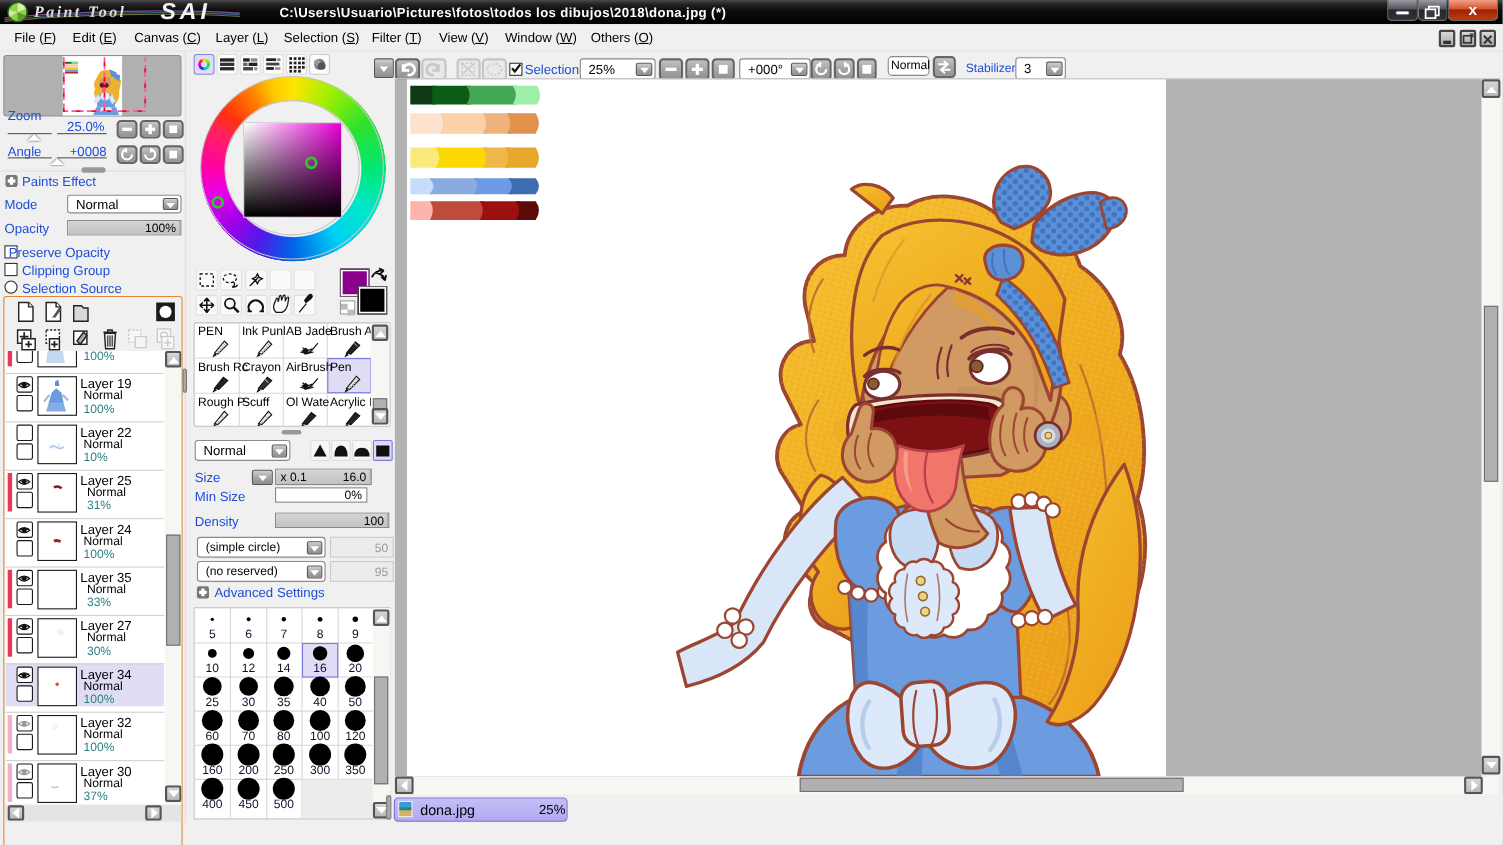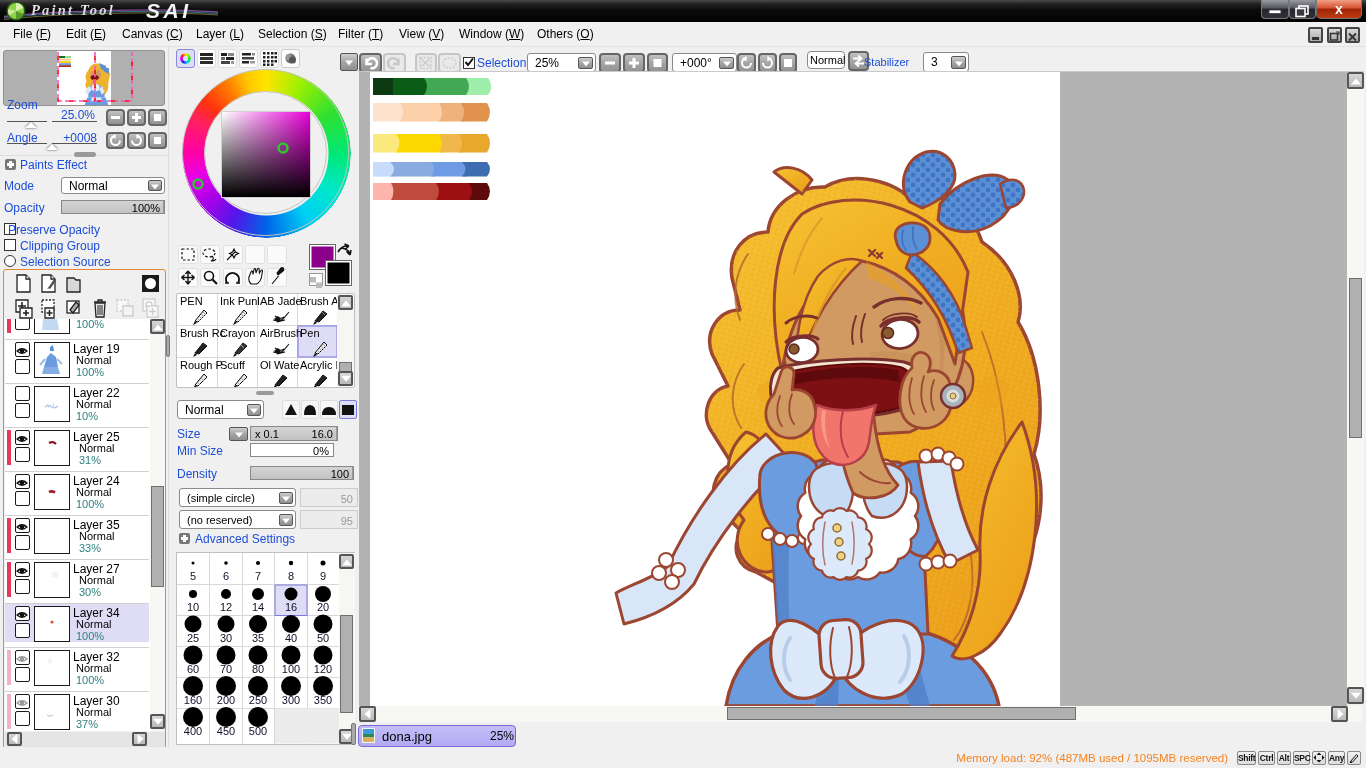--- a/index.html
+++ b/index.html
@@ -77,20 +77,21 @@
     <path d="M4 18 C 60 11.5 160 9.5 218 13.5" stroke="#50a8d8" stroke-width="1.1" fill="none" opacity="0.6"></path>
     <path d="M4 19.5 C 60 13 160 11 218 15" stroke="#d8d060" stroke-width="1" fill="none" opacity="0.5"></path>
     <circle cx="16" cy="11" r="9.5" fill="#2a6018"></circle>
     <circle cx="16" cy="11" r="8" fill="#8fd34a"></circle>
     <path d="M16 11 L16 3 A8 8 0 0 1 23.4 8 Z" fill="#d8f0b0"></path>
     <path d="M16 11 L23.4 14 A8 8 0 0 1 16 19 Z" fill="#5a9a2a"></path>
     <path d="M16 11 L9 15.5 A8 8 0 0 1 8.2 9 Z" fill="#cde89a"></path>
     <text x="31" y="15" font-family="Liberation Serif,serif" font-style="italic" font-weight="bold" font-size="14.5" fill="url(#ptg)" letter-spacing="2.2">Paint Tool</text>
     <text x="146" y="17.5" font-family="Liberation Sans,sans-serif" font-style="italic" font-weight="bold" font-size="21" fill="#f4f4f4" letter-spacing="3.5">SAI</text>
   </svg>
+  <div id="titletext">C:\Users\Usuario\Pictures\fotos\todos los dibujos\2018\dona.jpg (*)</div>
   <div class="winbtn" style="left:1261px;width:28px;border-radius:0 0 4px 4px;background:linear-gradient(#9a9aa2 0%,#55555d 45%,#26262c 50%,#303038)">
     <svg width="26" height="18">
           <rect x="7" y="10" width="12" height="3.5" rx="1" fill="#fff" stroke="#3a3a55" stroke-width="0.8"></rect>
         </svg></div>
   <div class="winbtn" style="left:1289px;width:27px;border-radius:0 0 4px 4px;background:linear-gradient(#9a9aa2 0%,#55555d 45%,#26262c 50%,#303038)">
     <svg width="25" height="18">
           <rect x="9" y="6" width="9" height="8" fill="none" stroke="#fff" stroke-width="1.6"></rect>
           <rect x="6" y="8.5" width="9" height="8" fill="#3a3a44" stroke="#fff" stroke-width="1.6"></rect>
         </svg></div>
   <div class="winbtn" style="left:1316px;width:46px;border-radius:0 0 5px 5px;background:linear-gradient(#f0a088 0%,#d6512e 45%,#9c2207 50%,#c03c12)">
@@ -194,21 +195,21 @@
         </svg>
       </div>
   <div class="combo" style="left:449px;top:4px;width:38px;height:18px;border-radius:4px">
         <span class="ctext" style="left:2px;top:2px;font-size:11px">Normal</span>
       </div>
   <div class="gbtn" style="left:490px;top:4px;width:21px;height:20px">
         <svg width="17" height="16">
           <path d="M3 5.5 L11 5.5 M8 2.5 L11.5 5.5 L8 8.5 M14 10.5 L6 10.5 M9 7.5 L5.5 10.5 L9 13.5" stroke="#fff" stroke-width="1.8" fill="none"></path>
         </svg>
       </div>
-  <span class="lbl" style="left:506px;top:9px;font-size:11px">Stabilizer</span>
+  <span class="lbl" style="left:520px;top:9px;font-size:11px">Stabilizer</span>
   <div class="combo" style="left:565px;top:5px;width:46px;height:20px">
         <span class="ctext">3</span>
         <div class="drop" style="right:2px;top:3px;width:15px;height:13px"></div>
       </div>
 </div>
 
 <div class="abs" style="left:358px;top:71px;width:1006px;height:1px;background:#c9c9c9"></div>
 <div id="viewport">
   <div id="paper">
   <svg width="690" height="634" viewBox="0 0 690 634">
@@ -1075,28 +1076,14 @@
           <rect x="0" y="0" width="13" height="15" fill="#f5f3ee"></rect>
           <rect x="1" y="1" width="11" height="6" fill="#3a9ad8"></rect>
           <rect x="1" y="6" width="11" height="3" fill="#2a8a5a"></rect>
           <rect x="1" y="9" width="11" height="5" fill="#d8b060"></rect>
         </svg>
     <span class="abs" style="left:23px;top:3px;font-size:13px;color:#000">dona.jpg</span>
     <span class="abs" style="left:131px;top:3px;font-size:12px;color:#000">25%</span>
   </div>
 </div>
 
-<div id="statusbar">
-  <span class="abs" style="right:138px;top:5px;font-size:11.5px;color:#f5821e">Memory load: 92% (487MB used / 1095MB reserved)</span>
-  <div class="kbtn" style="left:1237px;width:19px">Shift</div>
-  <div class="kbtn" style="left:1258px;width:17px">Ctrl</div>
-  <div class="kbtn" style="left:1277px;width:14px">Alt</div>
-  <div class="kbtn" style="left:1293px;width:17px">SPC</div>
-  <div class="kbtn" style="left:1312px;width:14px"><svg width="12" height="11" style="margin-top:0px">
-          <path d="M6 0.5 L8.5 3 L3.5 3 Z M6 10.5 L8.5 8 L3.5 8 Z M0.5 5.5 L3 3 L3 8 Z M11.5 5.5 L9 3 L9 8 Z" fill="#111"></path>
-        </svg></div>
-  <div class="kbtn" style="left:1328px;width:17px">Any</div>
-  <div class="kbtn" style="left:1347px;width:14px"><svg width="12" height="12">
-          <path d="M2.5 9.5 L8.5 2.5 L10 4 L4 10.5 Z M2 10.5 L2.5 9.5 L4 10.5 Z" fill="none" stroke="#111" stroke-width="1"></path>
-        </svg></div>
+
 </div>
 
-</div>
-
 </body></html>

